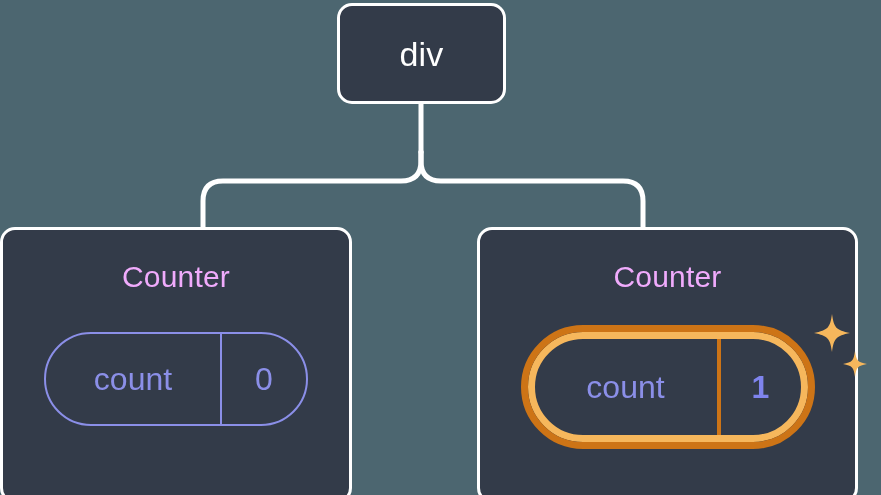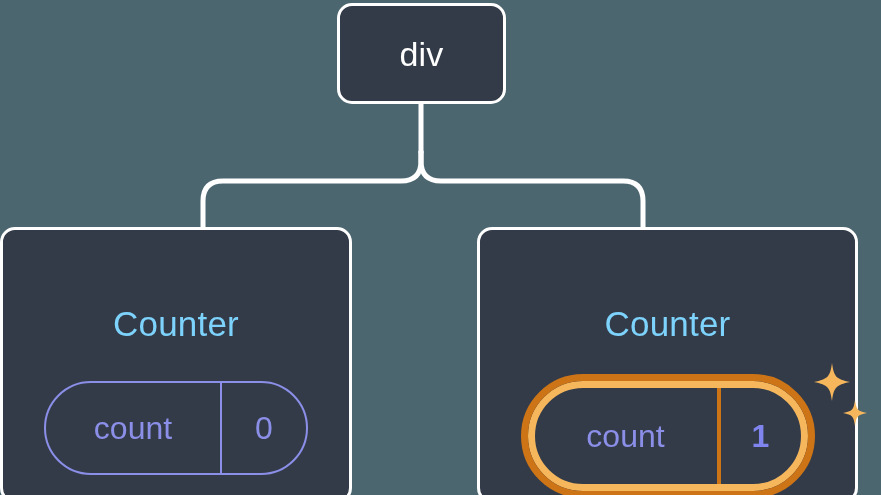--- a/index.html
+++ b/index.html
@@ -65,26 +65,26 @@
     height: 276px;
     display: flex;
     flex-direction: column;
     align-items: center;
   }
 
   .card-left  { left: 0px; }
   .card-right { left: 477px; width: 381px; }
 
   .card-title {
-    color: #7dd3fc;
-    font-size: 35px;
+    color: #f0abfc;
+    font-size: 30px;
     font-weight: 300;
     letter-spacing: 0.2px;
     line-height: 1;
-    margin-top: 76px;
+    margin-top: 32px;
   }
 
   
   .pill-wrap {
     position: relative;
     margin-top: 40px;
   }
 
   .pill {
     box-sizing: border-box;

